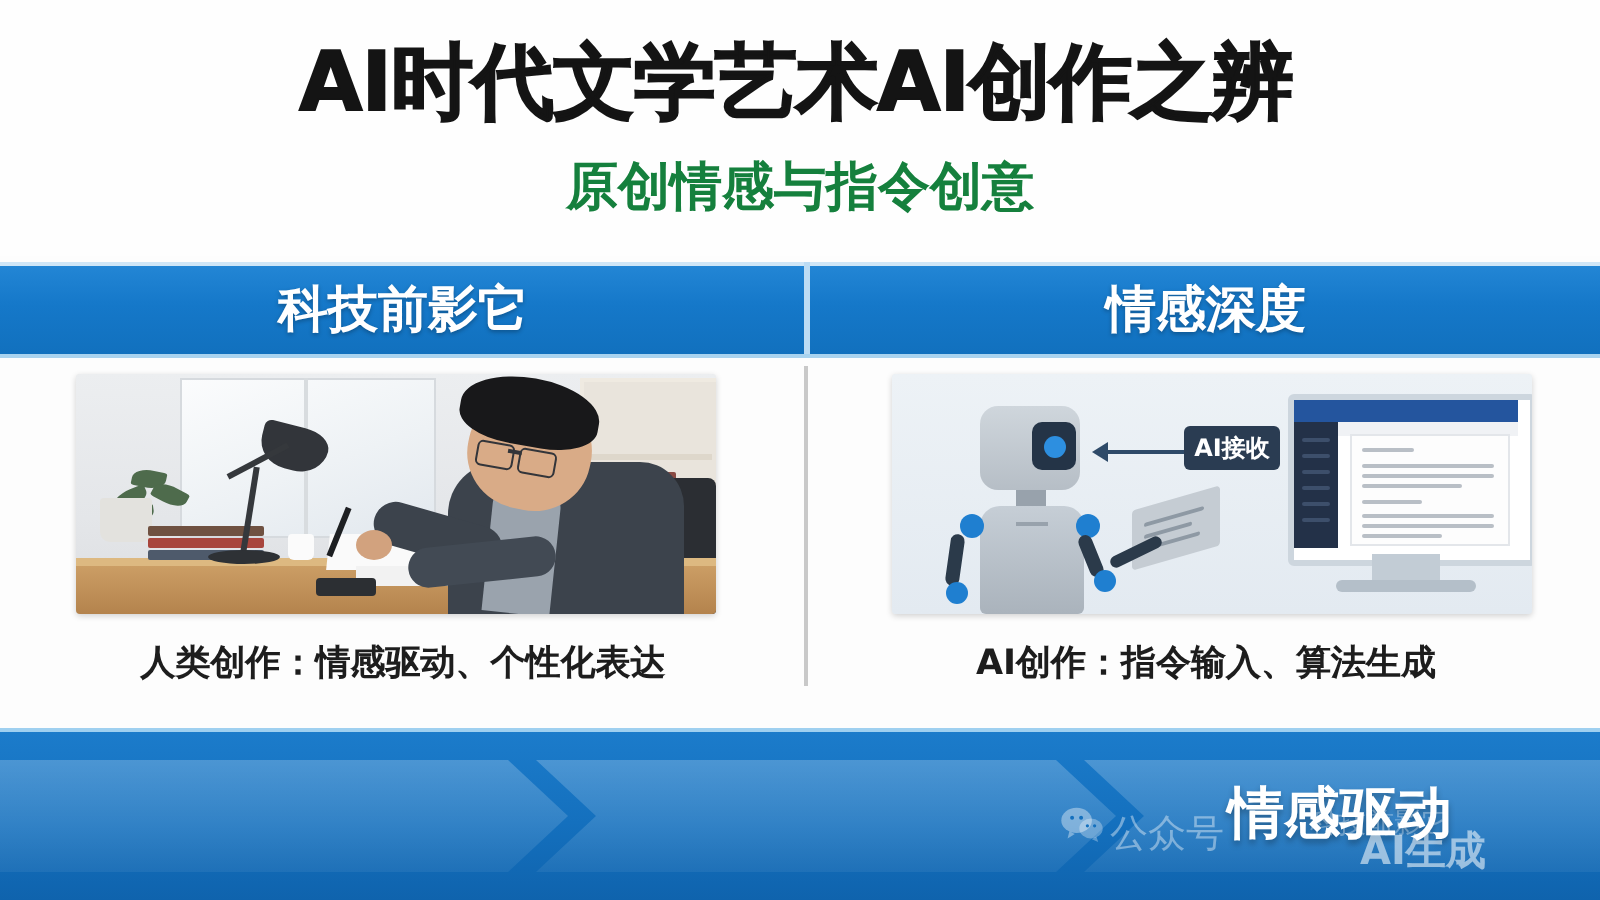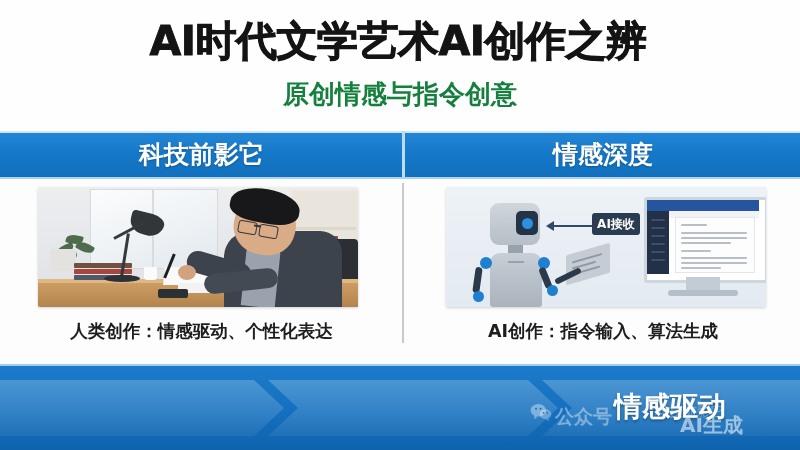--- a/index.html
+++ b/index.html
@@ -166,21 +166,21 @@
   .lbl1{left:40px;width:200px;}
   .lbl2{left:300px;width:210px;}
   .lbl3{left:570px;width:200px;}
 
   
   .wm{
     position:absolute;color:rgba(255,255,255,.40);
     font-family:"DejaVu Sans","Liberation Sans",sans-serif;
     white-space:nowrap;pointer-events:none;
   }
-  .wm-wechat{left:555px;top:404px;font-size:19px;font-weight:bold;}
+  .wm-wechat{left:555px;top:404px;font-size:19px;font-weight:normal;}
   .wm-wechat-icon{position:absolute;left:530px;top:403px;width:22px;height:18px;}
   .wm-sub{left:655px;top:403px;font-size:14px;color:rgba(255,255,255,.32);}
   .wm-ai{
     left:680px;top:412px;font-size:20px;font-weight:bold;
     color:rgba(255,255,255,.55);
   }
 </style>
 </head>
 <body>
 

